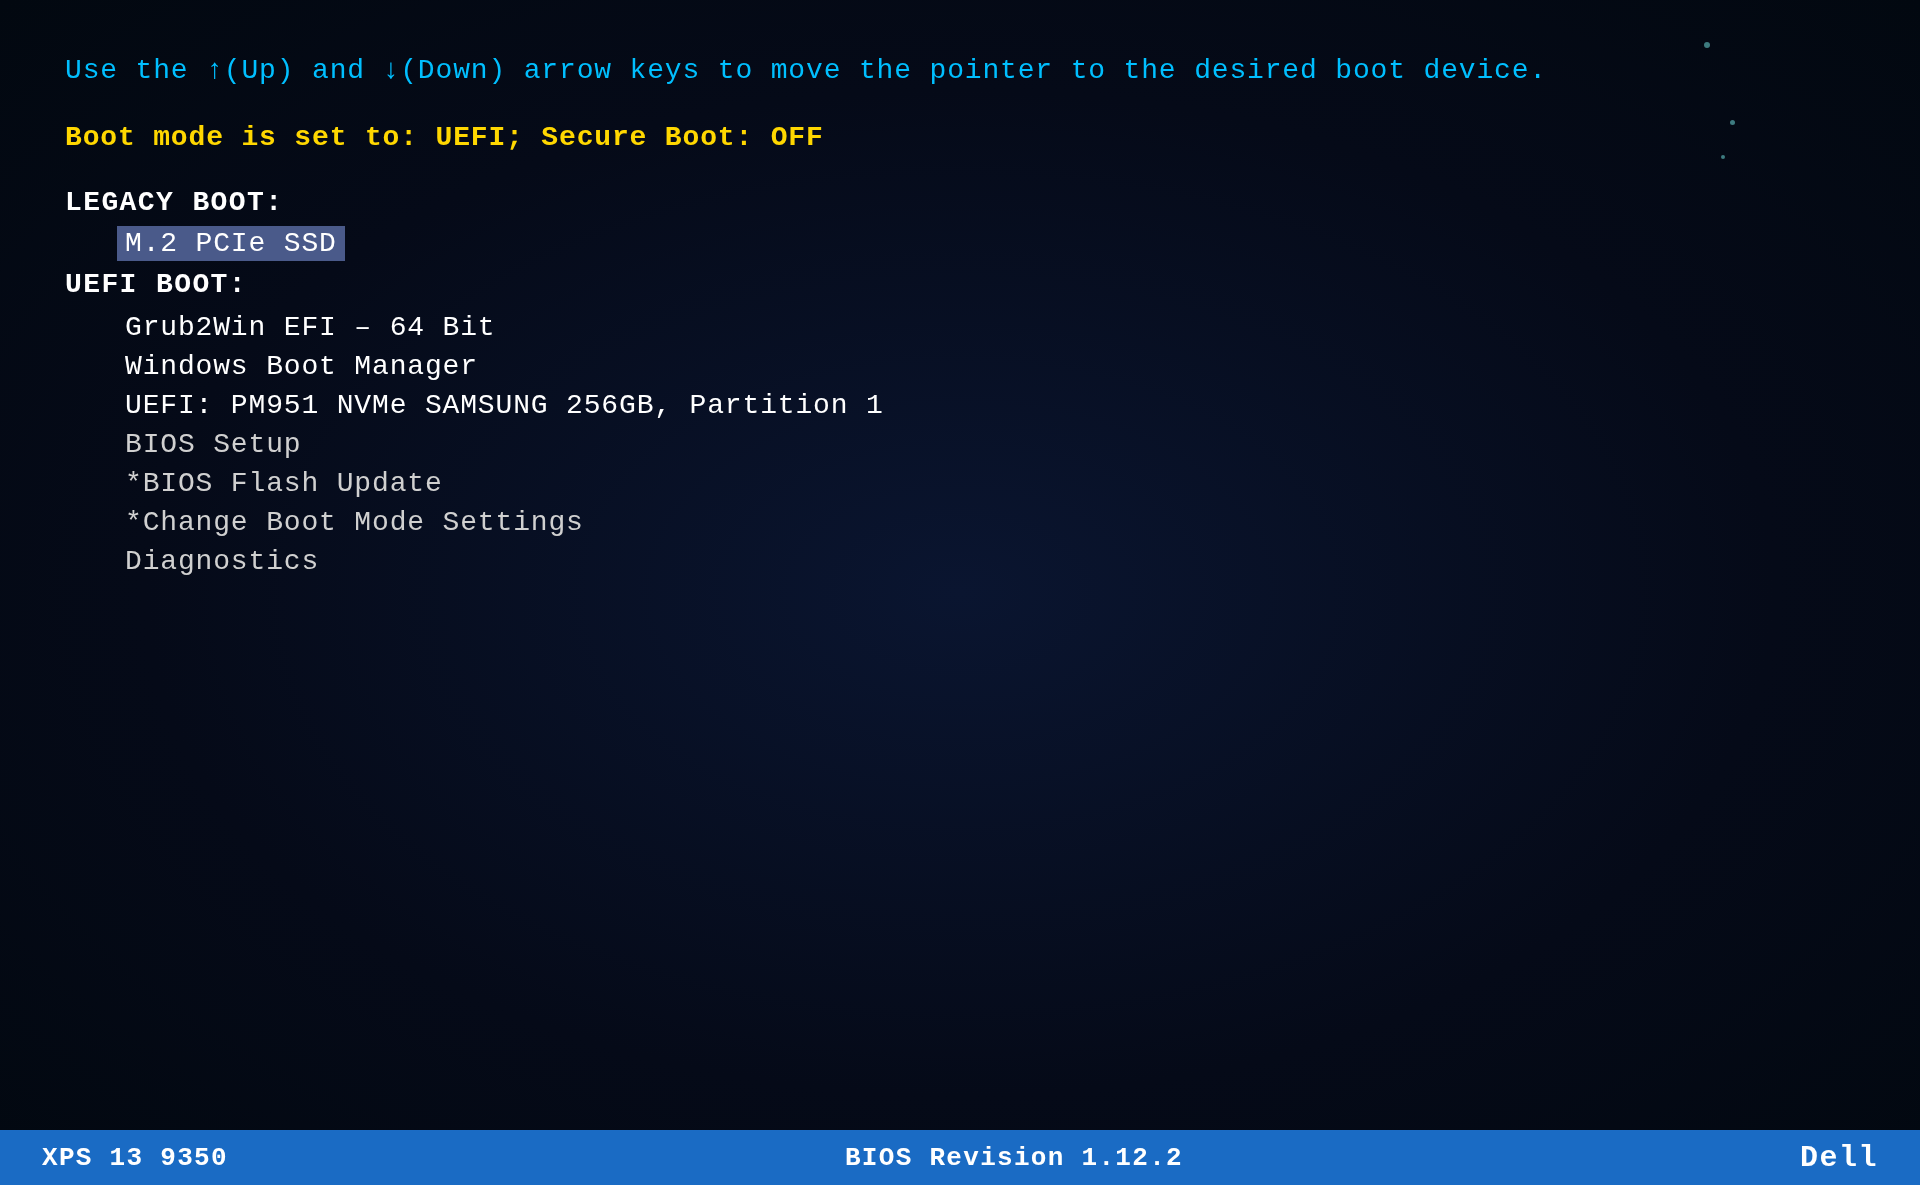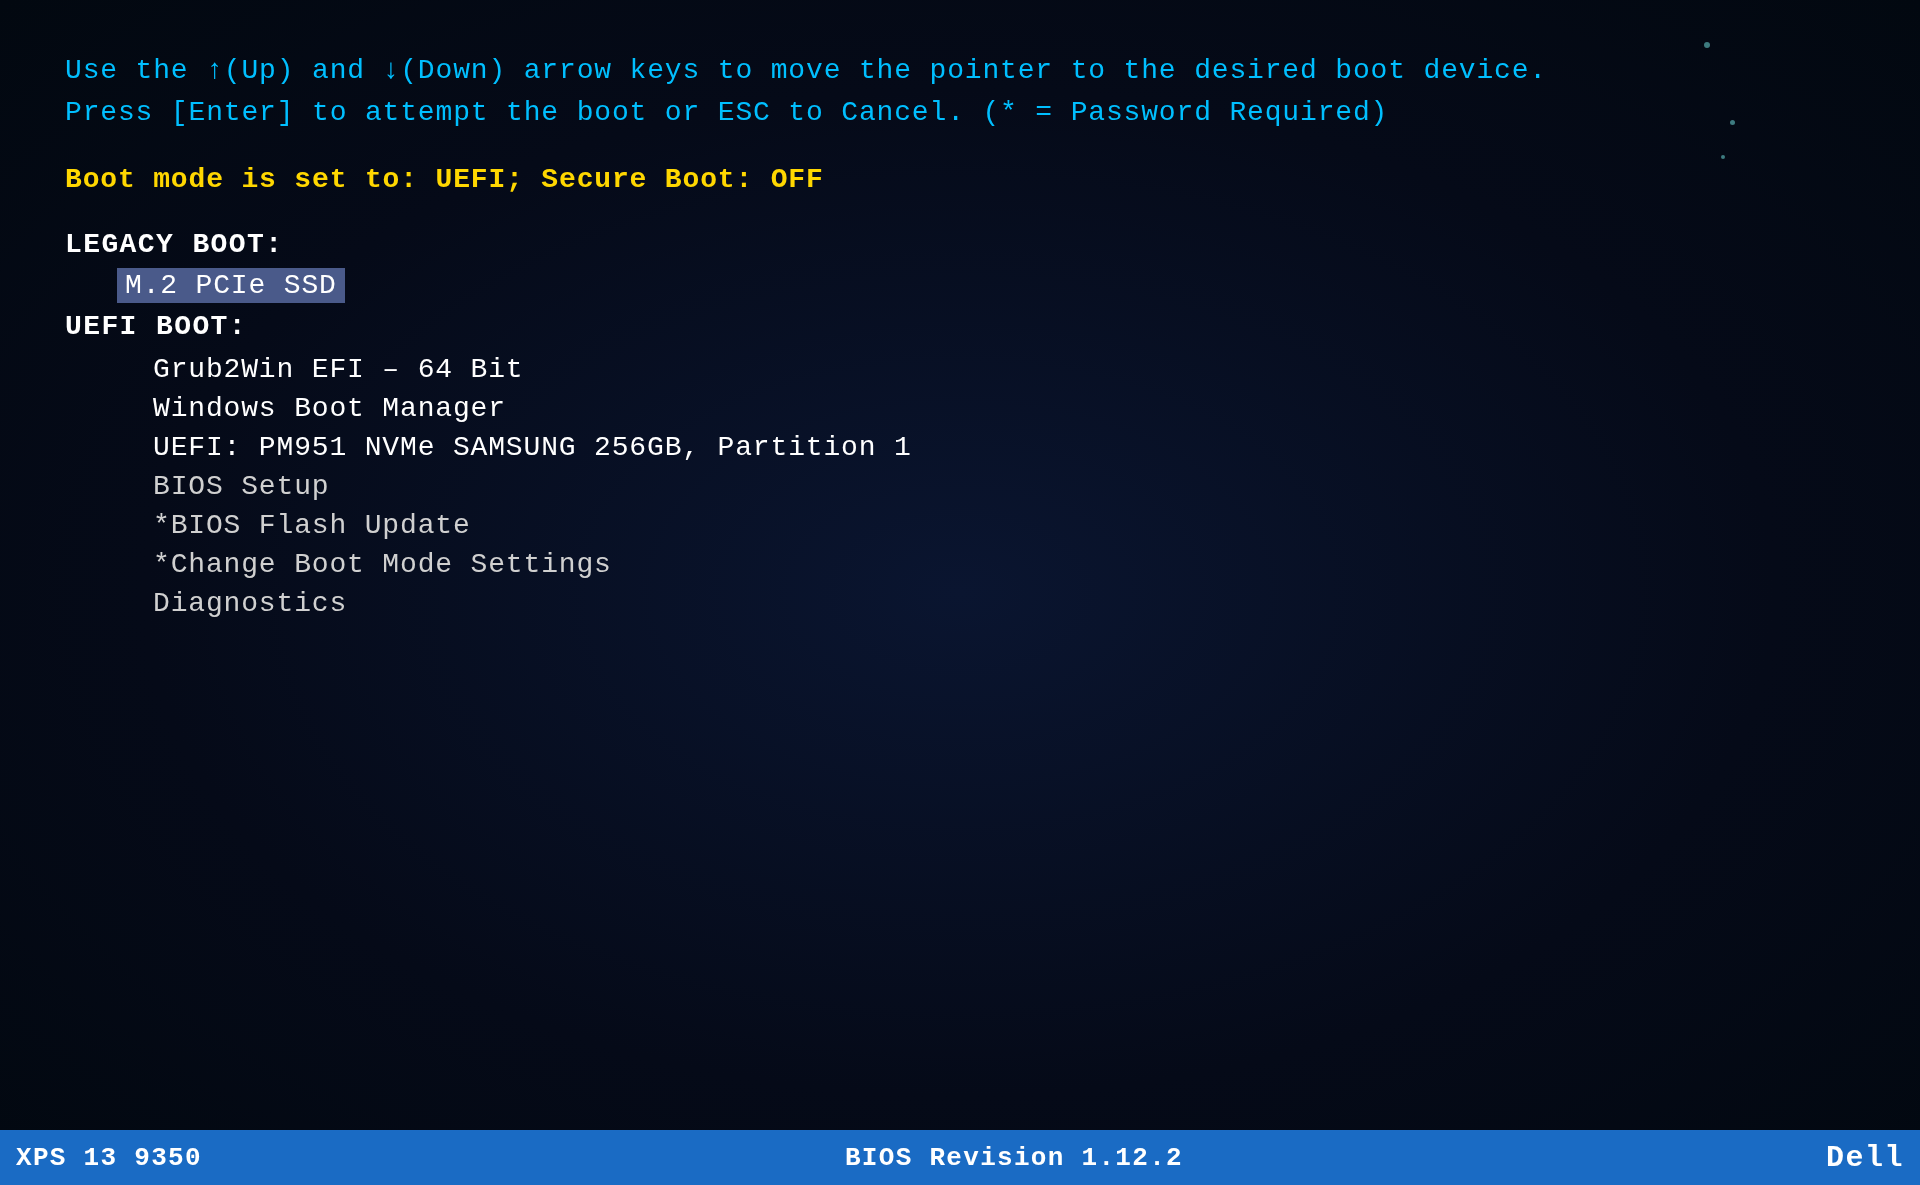--- a/index.html
+++ b/index.html
@@ -55,21 +55,21 @@
       font-weight: bold;
       margin-top: 8px;
       margin-bottom: 8px;
       letter-spacing: 0.05em;
     }
 
     .boot-item {
       color: #ffffff;
       font-size: 28px;
       padding: 4px 0;
-      margin-left: 88px;
+      margin-left: 60px;
       cursor: pointer;
       letter-spacing: 0.03em;
     }
 
     .boot-item.selected {
       background-color: #4a5a8a;
       color: #ffffff;
       display: inline-block;
       padding: 2px 8px;
       margin-left: 52px;
@@ -78,21 +78,21 @@
     .boot-item.other {
       color: #d0d0d0;
     }
 
     .status-bar {
       background-color: #1a6bc4;
       height: 55px;
       display: flex;
       align-items: center;
       justify-content: space-between;
-      padding: 0 16px;
+      padding: 0 42px;
     }
 
     .status-bar-left {
       color: #ffffff;
       font-size: 26px;
       font-weight: bold;
       font-family: 'Courier New', Courier, monospace;
       letter-spacing: 0.05em;
     }
 
@@ -126,21 +126,20 @@
 <div class="screen">
 
   <div class="particle" style="width:6px;height:6px;top:42px;right:210px;"></div>
   <div class="particle" style="width:5px;height:5px;top:120px;right:185px;"></div>
   <div class="particle" style="width:4px;height:4px;top:155px;right:195px;"></div>
 
   <div class="main-content">
 
     <div class="instructions">
       <div>Use the ↑(Up) and ↓(Down) arrow keys to move the pointer to the desired boot device.</div>
-      <div>Press [Enter] to attempt the boot or ESC to Cancel. (* = Password Required)</div>
     </div>
 
     <div class="boot-mode-line">Boot mode is set to: UEFI; Secure Boot: OFF</div>
 
     <div>
       <div class="section-header">LEGACY BOOT:</div>
       <div class="boot-item selected">
         <span>M.2 PCIe SSD</span>
       </div>
     </div>

